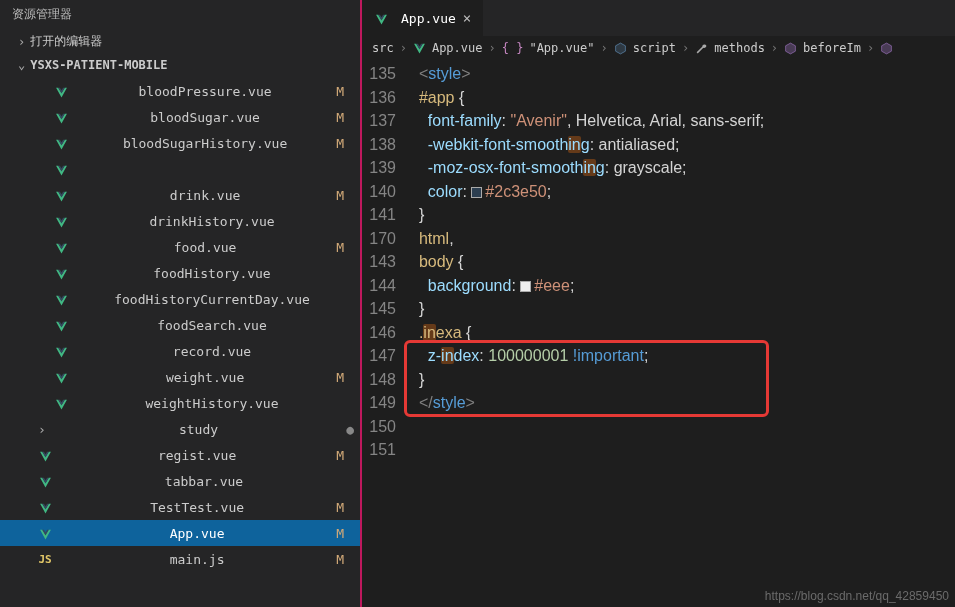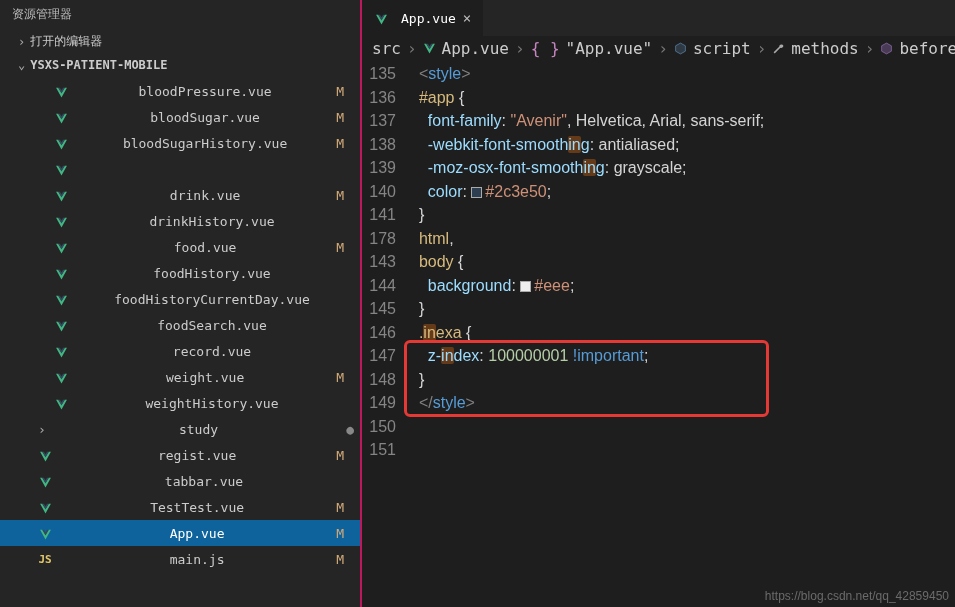--- a/index.html
+++ b/index.html
@@ -100,21 +100,21 @@
     gap: 7px;
     border-right: 1px solid #252526;
   }
   .tab .close { opacity: 0.7; font-size: 14px; }
 
   .breadcrumbs {
     display: flex; align-items: center;
     height: 24px;
     padding: 0 10px;
     gap: 6px;
-    font-size: 16px;
+    font-size: 12px;
     color: #cccccc;
     overflow: hidden; white-space: nowrap;
   }
   .crumb-sep { color: #777; }
   .crumb-icon { display: inline-flex; align-items: center; }
   .crumb-icon svg { width: 13px; height: 13px; }
 
   .code {
     flex: 1;
     display: flex;
@@ -377,21 +377,21 @@
 
   <div class="code">
     <div class="gutter" id="gutter">
         <div>135</div>
         <div>136</div>
         <div>137</div>
         <div>138</div>
         <div>139</div>
         <div>140</div>
         <div>141</div>
-        <div>178</div>
+        <div>170</div>
         <div>143</div>
         <div>144</div>
         <div>145</div>
         <div>146</div>
         <div>147</div>
         <div>148</div>
         <div>149</div>
         <div>150</div>
         <div>151</div>
       </div>

